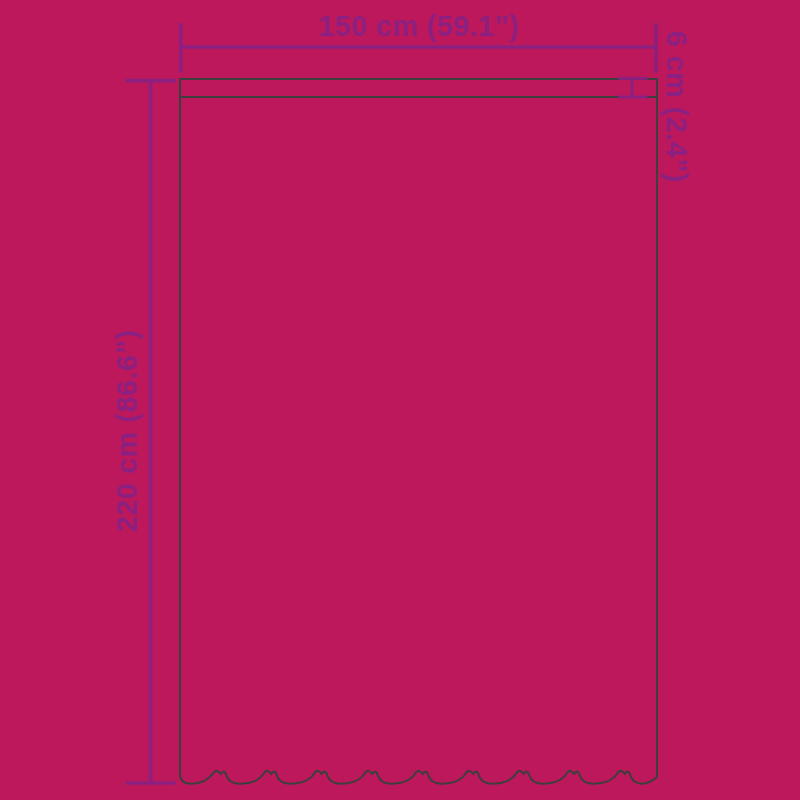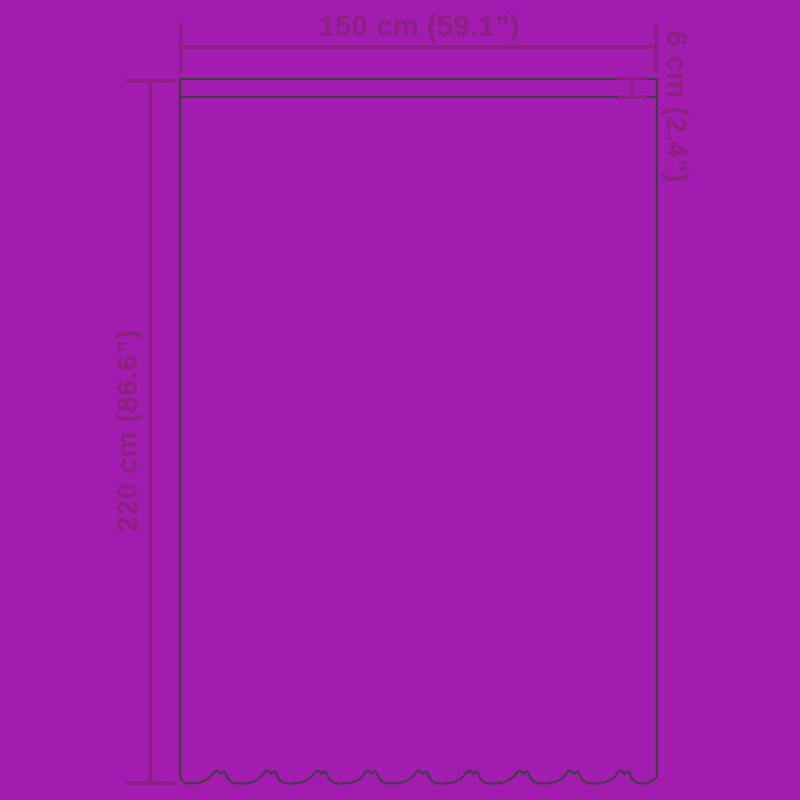--- a/index.html
+++ b/index.html
@@ -1,16 +1,16 @@
 <!DOCTYPE html>
 <html><head>
 <meta charset="utf-8">
 <style>
   html,body{margin:0;padding:0;background:#ffffff;}
-  .wrap{width:800px;height:800px;position:relative;background:#a21caf;}
+  .wrap{width:800px;height:800px;position:relative;background:#be185d;}
   svg{display:block;}
   text{font-family:"Liberation Sans",sans-serif;font-weight:bold;fill:#8b2081;}
 </style>
 </head>
 <body>
 <div class="wrap">
 <svg width="800" height="800" viewBox="0 0 800 800">
 
   <path d="M 657,79 H 180 V 776.2 C 181,780.8 184.5,783.6 191,783.8 C 200,783.8 208,780.5 214,772.3 Q 217,768.9 220.7,773.8 Q 224.6,768.6 226.5,775.8 C 228,780.6 232,783.4 239,783.7 C 251.5,783.7 259.5,780.9 264.5,772.3 Q 267.5,768.9 271.2,773.8 Q 275.1,768.6 277,775.8 C 278.5,780.6 282.5,783.4 289.5,783.7 C 302,783.7 310,780.9 315,772.3 Q 318,768.9 321.7,773.8 Q 325.6,768.6 327.5,775.8 C 329,780.6 333,783.4 340,783.7 C 352.5,783.7 360.5,780.9 365.5,772.3 Q 368.5,768.9 372.2,773.8 Q 376.1,768.6 378,775.8 C 379.5,780.6 383.5,783.4 390.5,783.7 C 403,783.7 411,780.9 416,772.3 Q 419,768.9 422.7,773.8 Q 426.6,768.6 428.5,775.8 C 430,780.6 434,783.4 441,783.7 C 453.5,783.7 461.5,780.9 466.5,772.3 Q 469.5,768.9 473.2,773.8 Q 477.1,768.6 479,775.8 C 480.5,780.6 484.5,783.4 491.5,783.7 C 504,783.7 512,780.9 517,772.3 Q 520,768.9 523.7,773.8 Q 527.6,768.6 529.5,775.8 C 531,780.6 535,783.4 542,783.7 C 554.5,783.7 562.5,780.9 567.5,772.3 Q 570.5,768.9 574.2,773.8 Q 578.1,768.6 580,775.8 C 581.5,780.6 585.5,783.4 592.5,783.7 C 605,783.7 613,780.9 618,772.3 Q 621,768.9 624.7,773.8 Q 628.6,768.6 630.5,775.8 C 632,780.6 636,783.4 642,783.7 C 648,783.7 652,781.4 657,777 Z" fill="none" stroke="#3e3e3e" stroke-width="2.1"></path>
 

